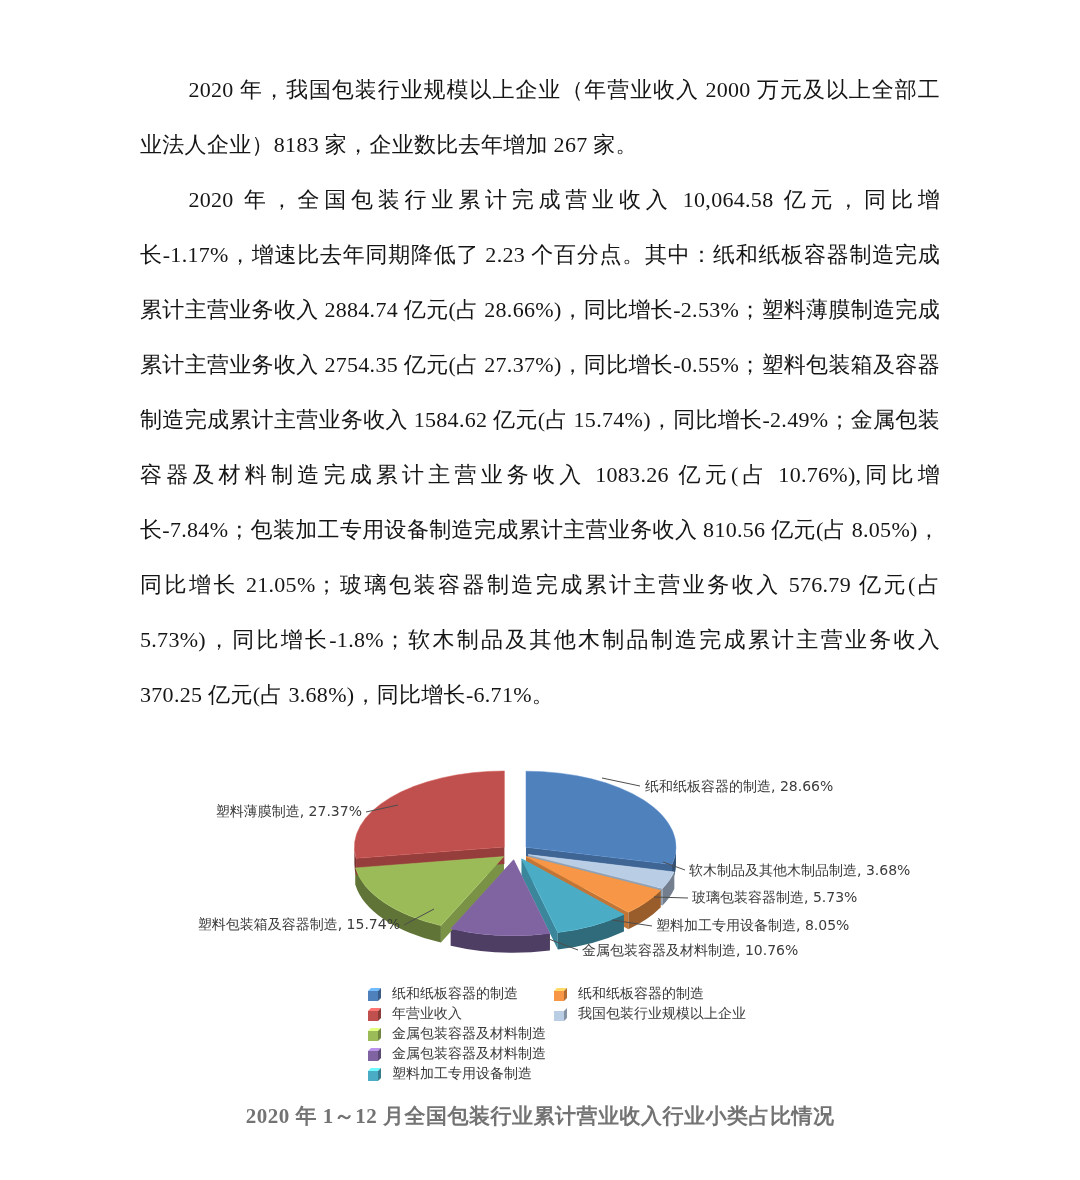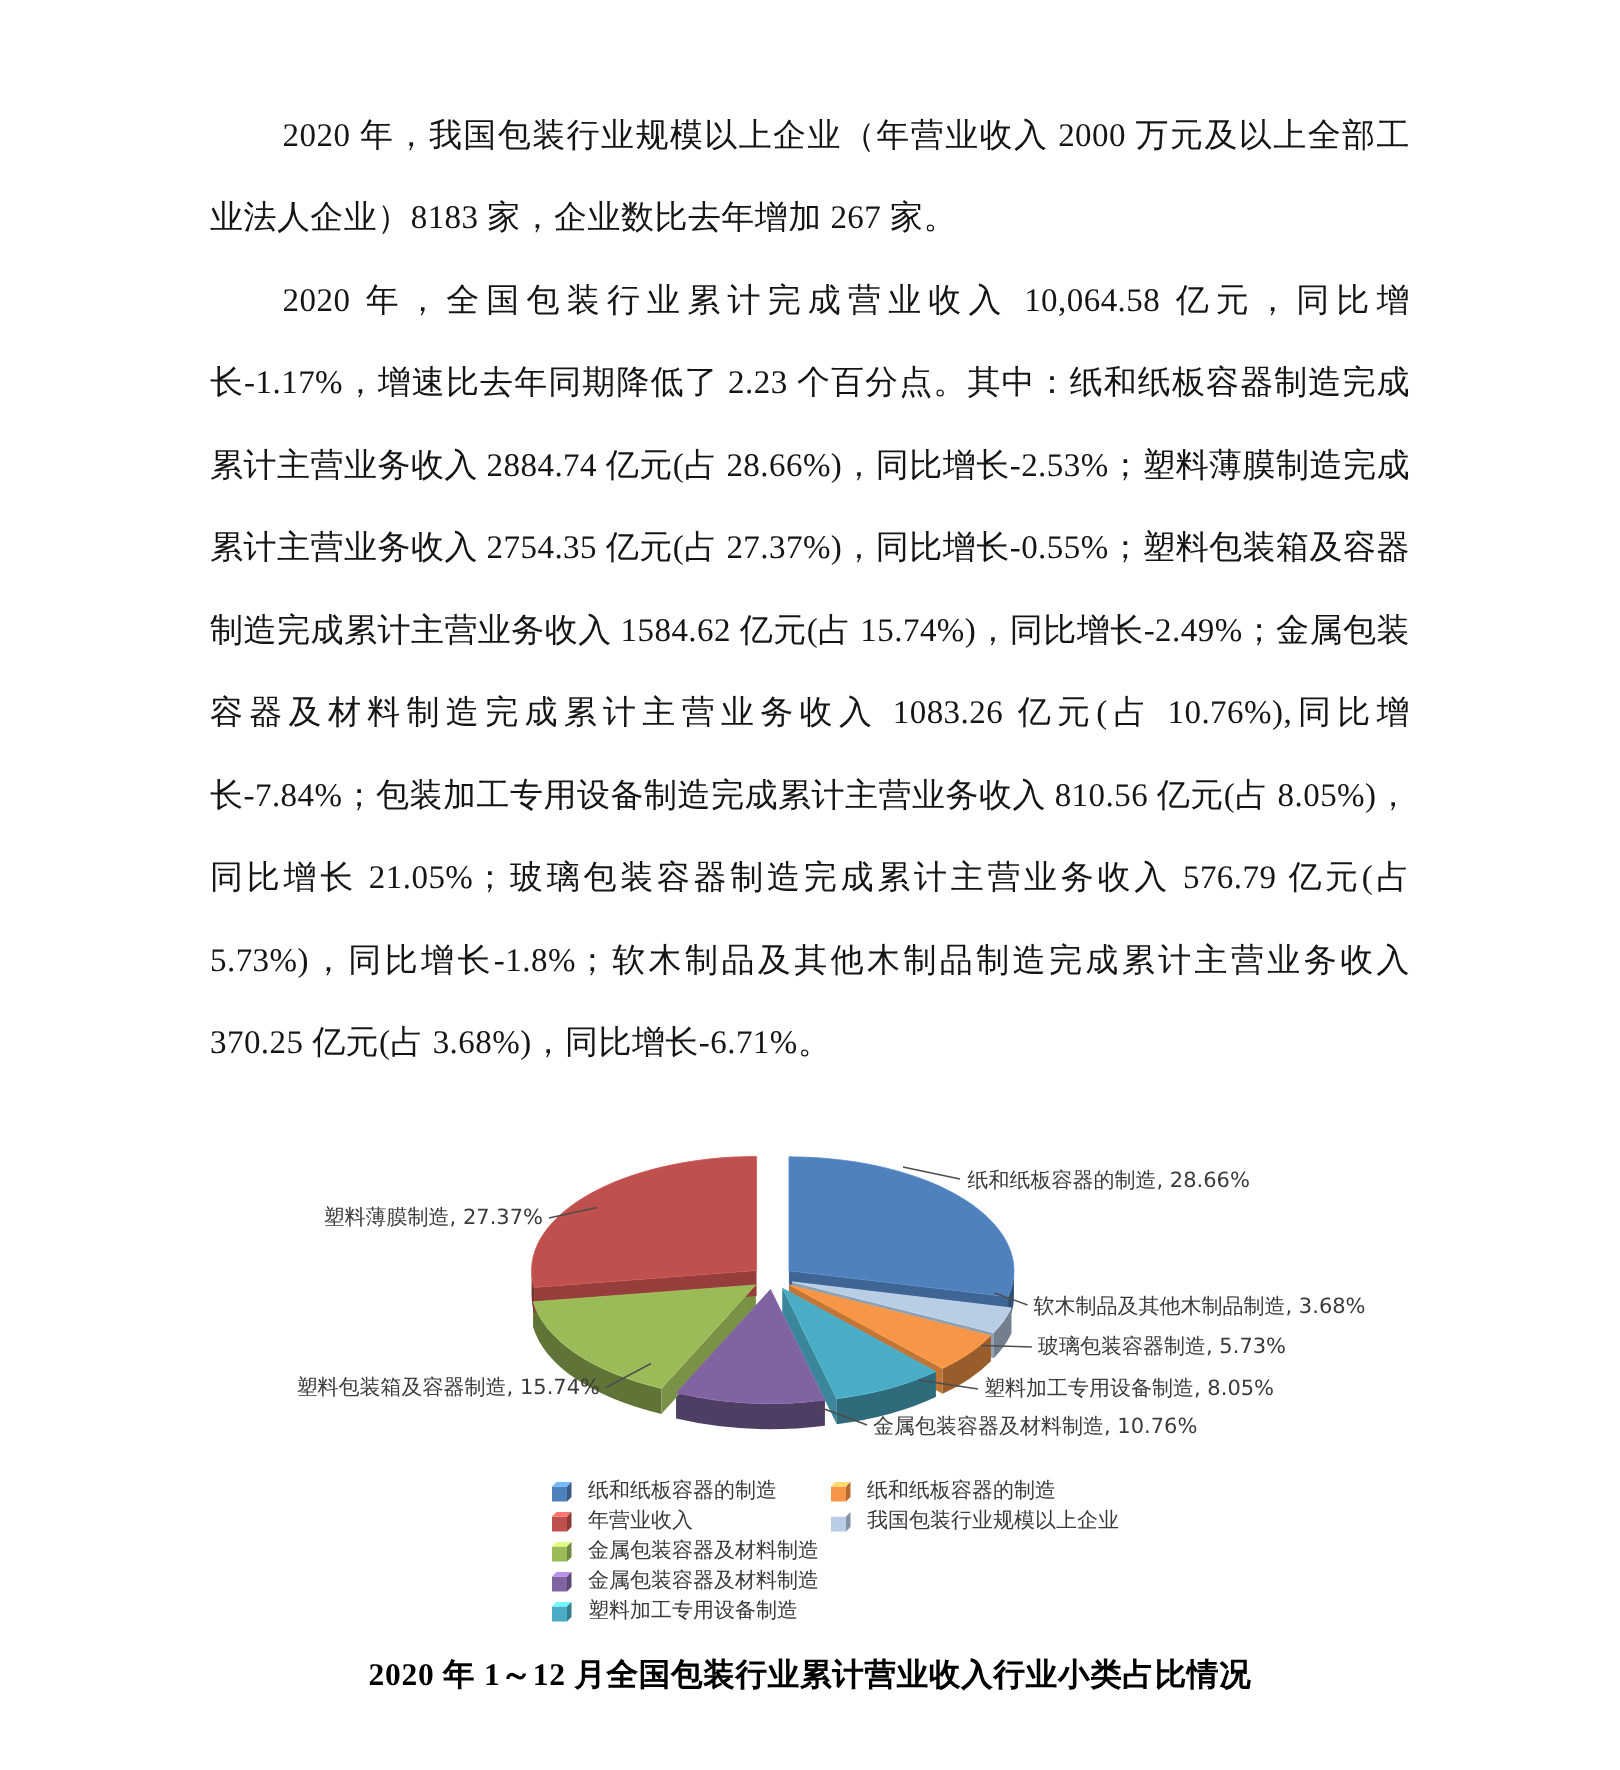--- a/index.html
+++ b/index.html
@@ -23,21 +23,21 @@
     font-family:"DejaVu Sans","Liberation Sans",sans-serif;
     font-size:14px;color:#3a3a3a;
   }
   .legend-col{display:flex;flex-direction:column;}
   .legend-col.first{width:186px;}
   .legend-item{display:flex;align-items:center;height:20px;}
   .legend-item .cube{margin-right:10px;flex:0 0 auto;display:block;}
   .legend-item .lbl{white-space:nowrap;}
   .caption{
     margin-top:18px;text-align:center;font-weight:bold;
-    font-size:21px;color:#000000;letter-spacing:0.5px;
+    font-size:21px;color:#737373;letter-spacing:0.5px;
   }
 </style>
 </head>
 <body>
 
 <div class="page">
   <div class="content">
 
     <p class="para">2020 年，我国包装行业规模以上企业（年营业收入 2000 万元及以上全部工业法人企业）8183 家，企业数比去年增加 267 家。</p>
 

